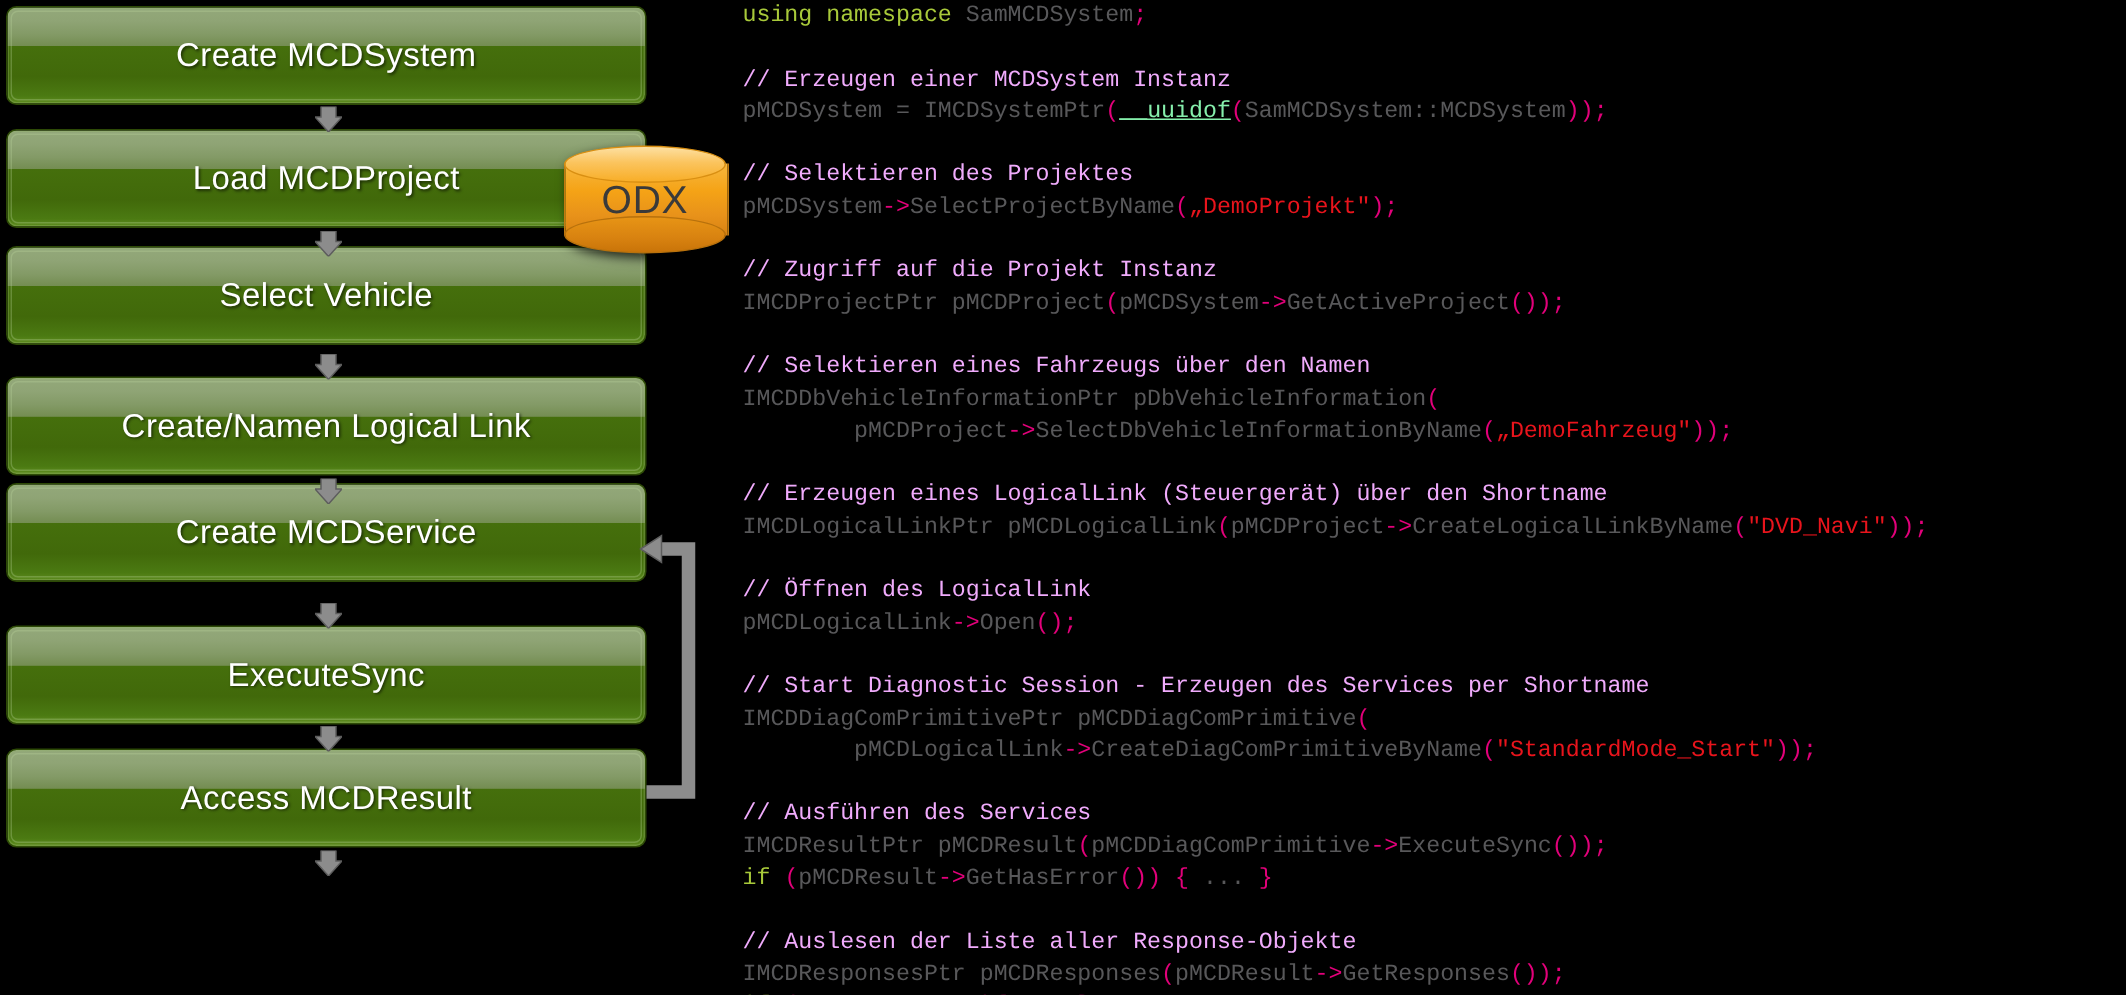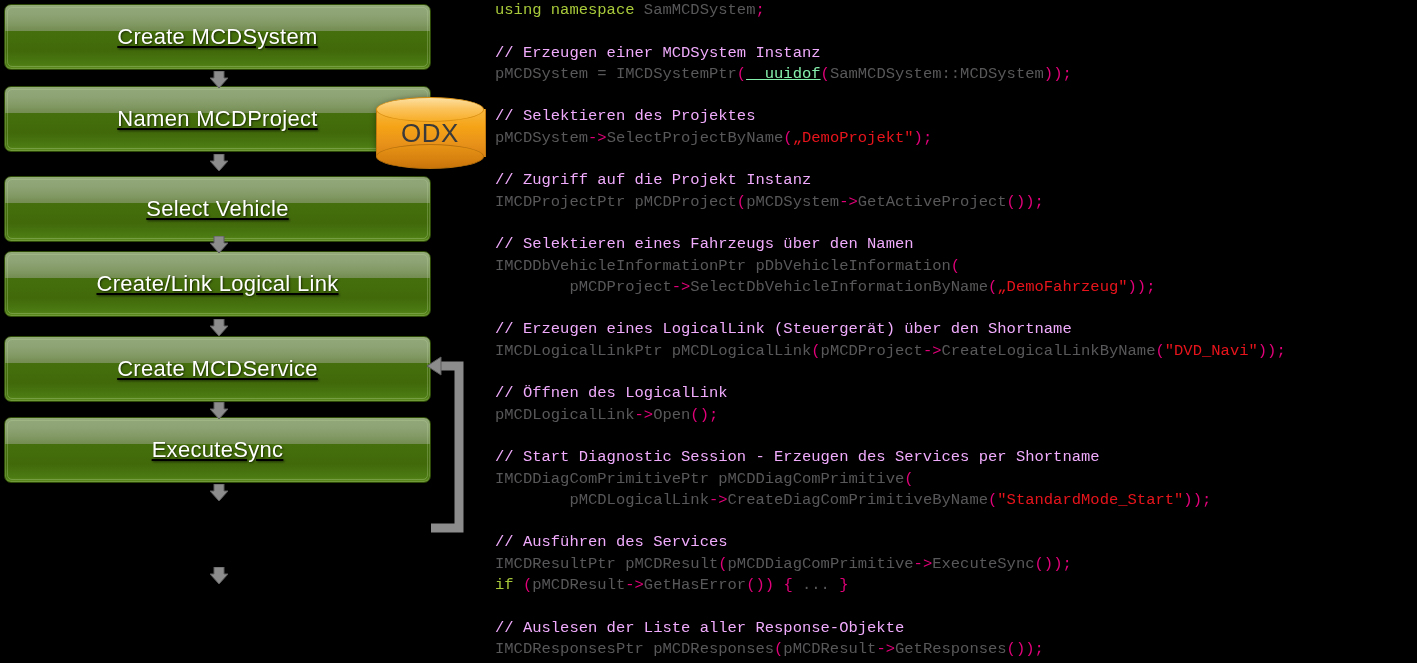--- a/index.html
+++ b/index.html
@@ -11,21 +11,21 @@
 
   .node{
     position:absolute;left:4px;width:427px;height:66px;
     border-radius:7px;
     background:linear-gradient(to bottom,
        #93a87a 0%, #8fa475 14%, #839a66 28%, #748d52 40%,
        #456f0c 40.5%, #41690a 72%, #4b7a12 92%, #5f8c20 100%);
     box-shadow:3px 3px 5px rgba(0,0,0,.85), inset 0 0 0 1px rgba(150,180,110,.35);
     border:1px solid #2d4a06;
     box-sizing:border-box;
-    display:flex;align-items:center;justify-content:center;text-decoration:underline;
+    display:flex;align-items:center;justify-content:center;
   }
   .node::after{
     content:"";position:absolute;left:2px;right:2px;top:2px;bottom:2px;
     border-radius:5px;border:1px solid rgba(190,215,160,.30);
     pointer-events:none;
   }
   .node-label{
     position:relative;z-index:2;
     color:#ffffff;font-size:22px;font-weight:400;
     font-family:"Liberation Sans",sans-serif;
@@ -91,33 +91,36 @@
 <body>
 
 <div id="root">
 
   <div id="flow">
 
     <div class="node" style="top:4px">
       <span class="node-label">Create MCDSystem</span>
     </div>
     <div class="node" style="top:86px">
-      <span class="node-label">Namen MCDProject</span>
+      <span class="node-label">Load MCDProject</span>
     </div>
-    <div class="node" style="top:176px">
+    <div class="node" style="top:164px">
       <span class="node-label">Select Vehicle</span>
     </div>
     <div class="node" style="top:251px">
-      <span class="node-label">Create/Link Logical Link</span>
+      <span class="node-label">Create/Namen Logical Link</span>
     </div>
-    <div class="node" style="top:336px">
+    <div class="node" style="top:322px">
       <span class="node-label">Create MCDService</span>
     </div>
     <div class="node" style="top:417px">
       <span class="node-label">ExecuteSync</span>
+    </div>
+    <div class="node" style="top:499px">
+      <span class="node-label">Access MCDResult</span>
     </div>
 
     <div class="conn" style="top:71px">
       <svg width="18" height="17" viewBox="0 0 18 17">
           <path d="M4 0 h10 v7 h4 L9 17 L0 7 h4 z" fill="#8c8c8c" stroke="#5d5d5d" stroke-width="1"></path>
         </svg>
     </div>
     <div class="conn" style="top:154px">
       <svg width="18" height="17" viewBox="0 0 18 17">
           <path d="M4 0 h10 v7 h4 L9 17 L0 7 h4 z" fill="#8c8c8c" stroke="#5d5d5d" stroke-width="1"></path>

